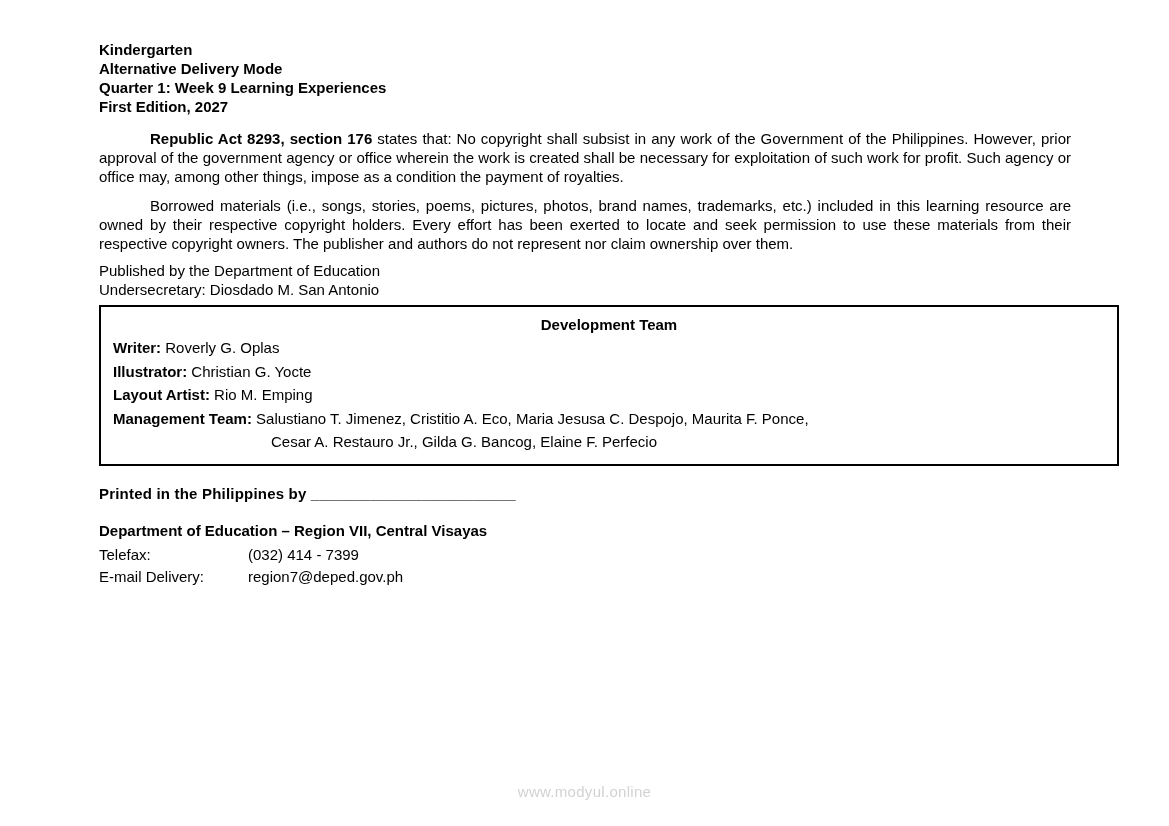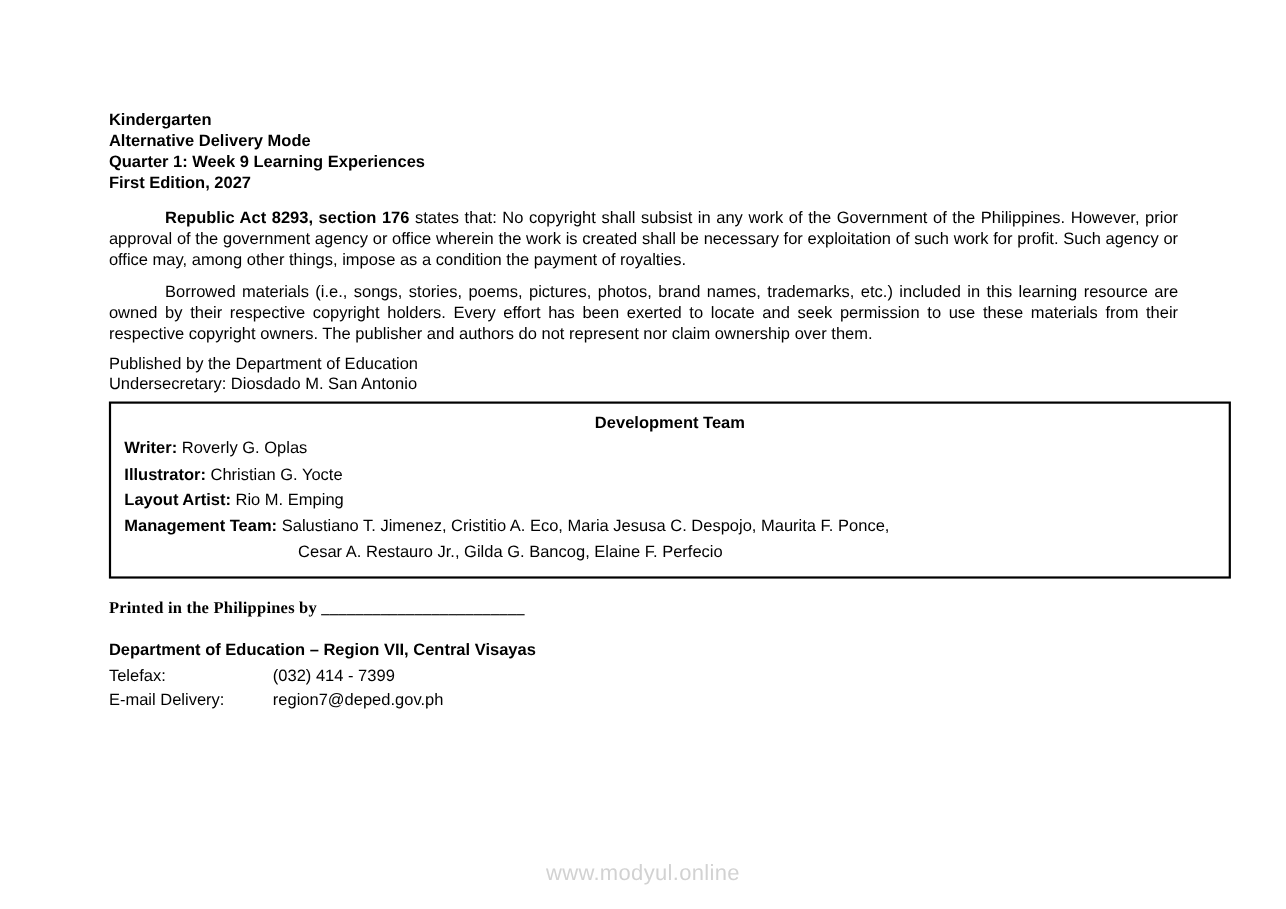--- a/index.html
+++ b/index.html
@@ -16,21 +16,21 @@
     font-size: 15px;
     color: #000000;
   }
   .content {
     position: absolute;
     left: 99px;
     top: 0;
     width: 972px;
   }
   .header-block {
-    margin-top: 100px;
+    margin-top: 40px;
     font-weight: bold;
     line-height: 19px;
   }
   .para {
     margin: 0;
     text-align: justify;
     line-height: 19.2px;
     text-indent: 51px;
   }
   .para-1 { margin-top: 13px; }
@@ -55,21 +55,20 @@
   .devteam-row { white-space: normal; }
   .devteam-row .label { font-weight: bold; }
   .mgmt-line2 {
     padding-left: 158px;
   }
   .printed-line {
     margin-top: 18px;
     font-weight: bold;
     line-height: 19px;
     letter-spacing: 0.2px;
-    font-family: Liberation Serif, serif;
   }
   .office-block {
     margin-top: 18px;
   }
   .office-title {
     font-weight: bold;
     line-height: 19px;
     margin-bottom: 4px;
   }
   .contact-row {
@@ -79,21 +78,21 @@
   .contact-label {
     width: 149px;
     flex: 0 0 149px;
   }
   .watermark {
     position: absolute;
     left: 0;
     top: 783px;
     width: 1169px;
     text-align: center;
-    font-size: 20px;
+    font-size: 15px;
     letter-spacing: 0.3px;
   }
 </style>
 </head>
 <body>
 
 <div class="content">
 
   <div class="header-block">
     <div>Kindergarten</div>

